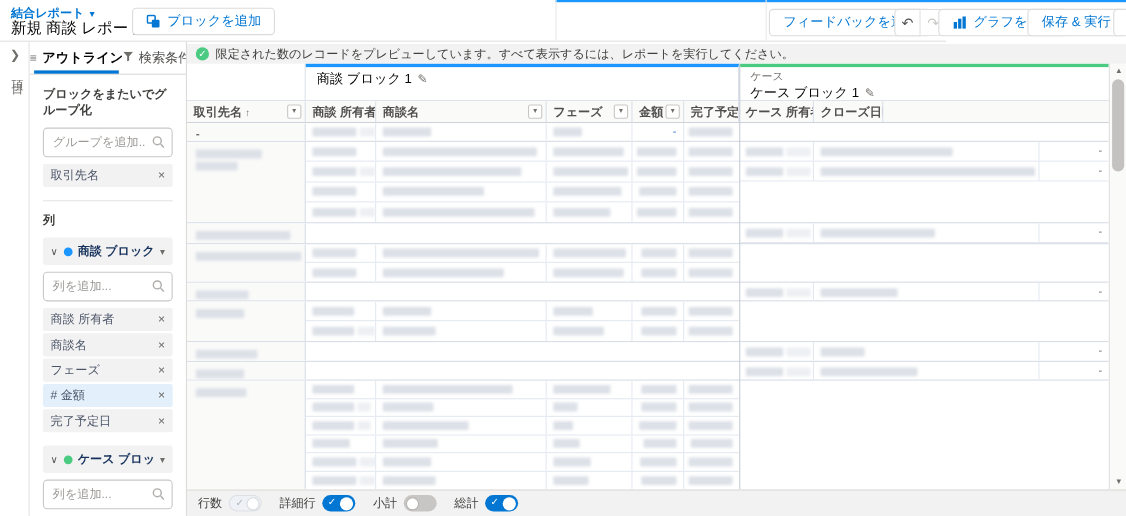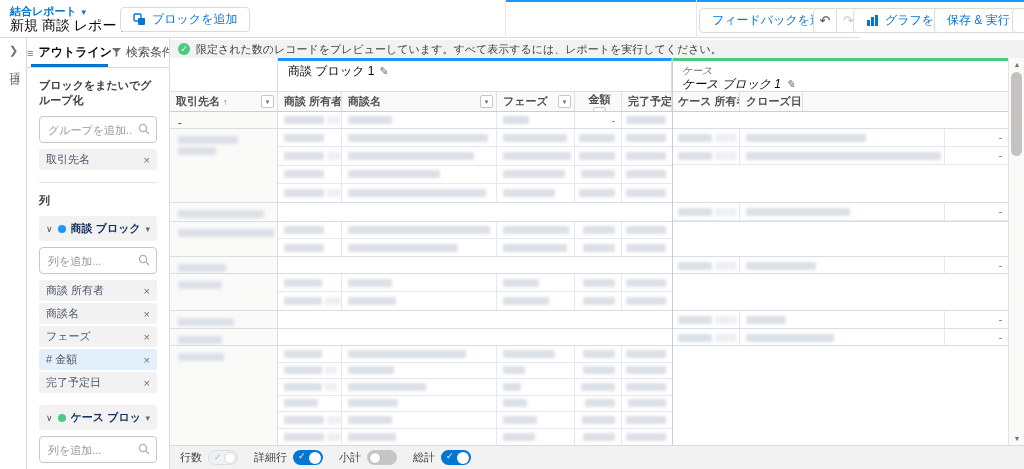--- a/index.html
+++ b/index.html
@@ -60,21 +60,21 @@
   
   .main { position:absolute; left:170px; top:38px; width:854px; height:431px; background:#fff; }
   .notice { position:absolute; left:0; top:2px; width:854px; height:18px; background:#f3f2f2; display:flex; align-items:center; gap:6px; padding:0 8px; }
   .notice .gcheck { width:12px; height:12px; border-radius:50%; background:#4bca81; color:#fff; font-size:9px; line-height:12px; text-align:center; flex:none; }
   .notice span { font-size:11px; color:#3e3e3c; white-space:nowrap;text-align:right; }
 
   .block-row { position:absolute; left:0; top:20px; width:838px; height:34px; display:flex; border-bottom:1px solid #d8dde6; }
   .bh-cell { border-right:1px solid #d8dde6; padding:3px 10px 0 10px; background:#fff; }
   .bh-spacer { width:108px; }
   .bh-opp { width:394px; border-top:3px solid #1b96ff; }
-  .bh-case { width:336px; border-top:3px solid #4bca81; border-right:none;font-style:italic; }
+  .bh-case { width:336px; border-top:3px solid #4bca81; border-right:none; }
   .bh-entity { font-size:10px; color:#706e6b; line-height:13px; }
   .bh-name { font-size:12px; color:#080707; line-height:15px; }
   .bh-name .pencil { margin-left:5px; }
 
   .col-head { position:absolute; left:0; top:54px; width:838px; height:20px; display:flex; background:#fafaf9; border-bottom:1px solid #c9ced8; }
   .ch-cell { flex:none; display:flex; align-items:center; justify-content:space-between; padding:0 3px 0 6px; border-right:1px solid #dbe1ea; overflow:hidden; }
   .ch-label { font-size:11px; font-weight:bold; color:#514f4d; white-space:nowrap; display:flex; align-items:center; gap:3px; }
   .ch-sort { font-size:9px; color:#706e6b; font-weight:normal; }
   .ch-menu { flex:none; width:13px; height:13px; border:1px solid #c9c7c5; border-radius:2px; background:#fff; color:#706e6b;
              font-size:7px; line-height:11px; text-align:center; cursor:pointer; }
@@ -274,21 +274,21 @@
             <span>商談名</span>
           </span>
           <div class="ch-menu">▾</div>
         </div>
         <div class="ch-cell" style="width: 78px;">
           <span class="ch-label">
             <span>フェーズ</span>
           </span>
           <div class="ch-menu">▾</div>
         </div>
-        <div class="ch-cell" style="width: 47px; flex-direction: column;">
+        <div class="ch-cell" style="width: 47px;">
           <span class="ch-label">
             <span>金額</span>
           </span>
           <div class="ch-menu">▾</div>
         </div>
         <div class="ch-cell" style="width: 50px;">
           <span class="ch-label">
             <span>完了予定日</span>
           </span>
         </div>

